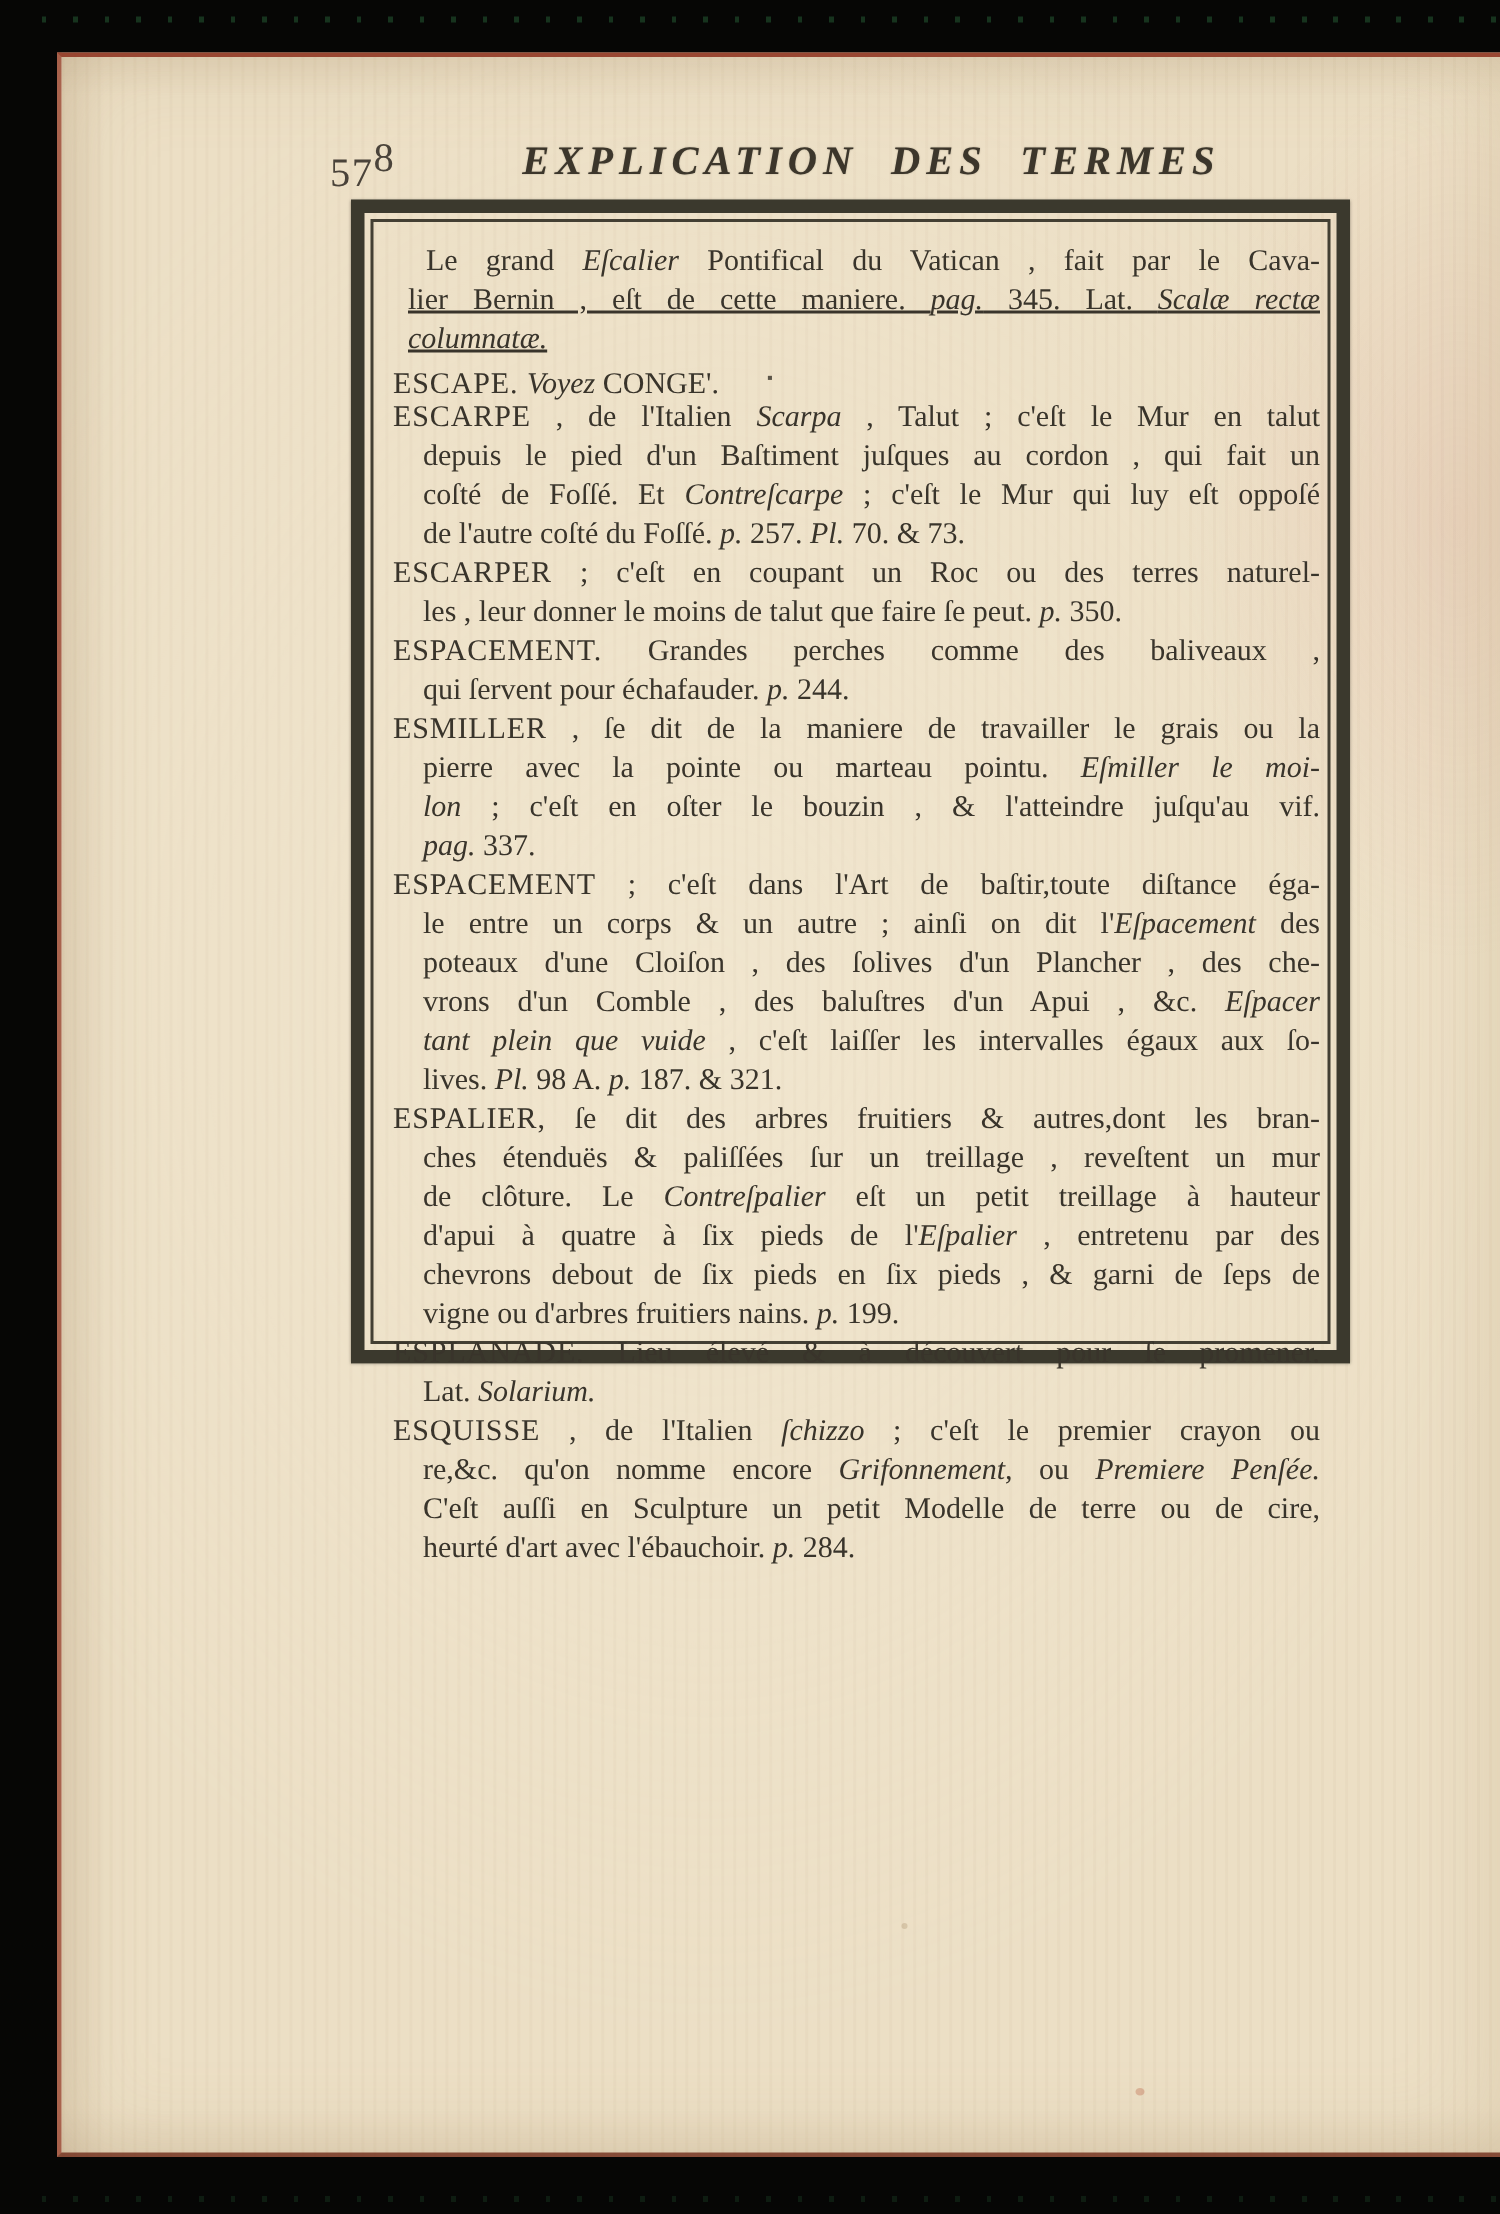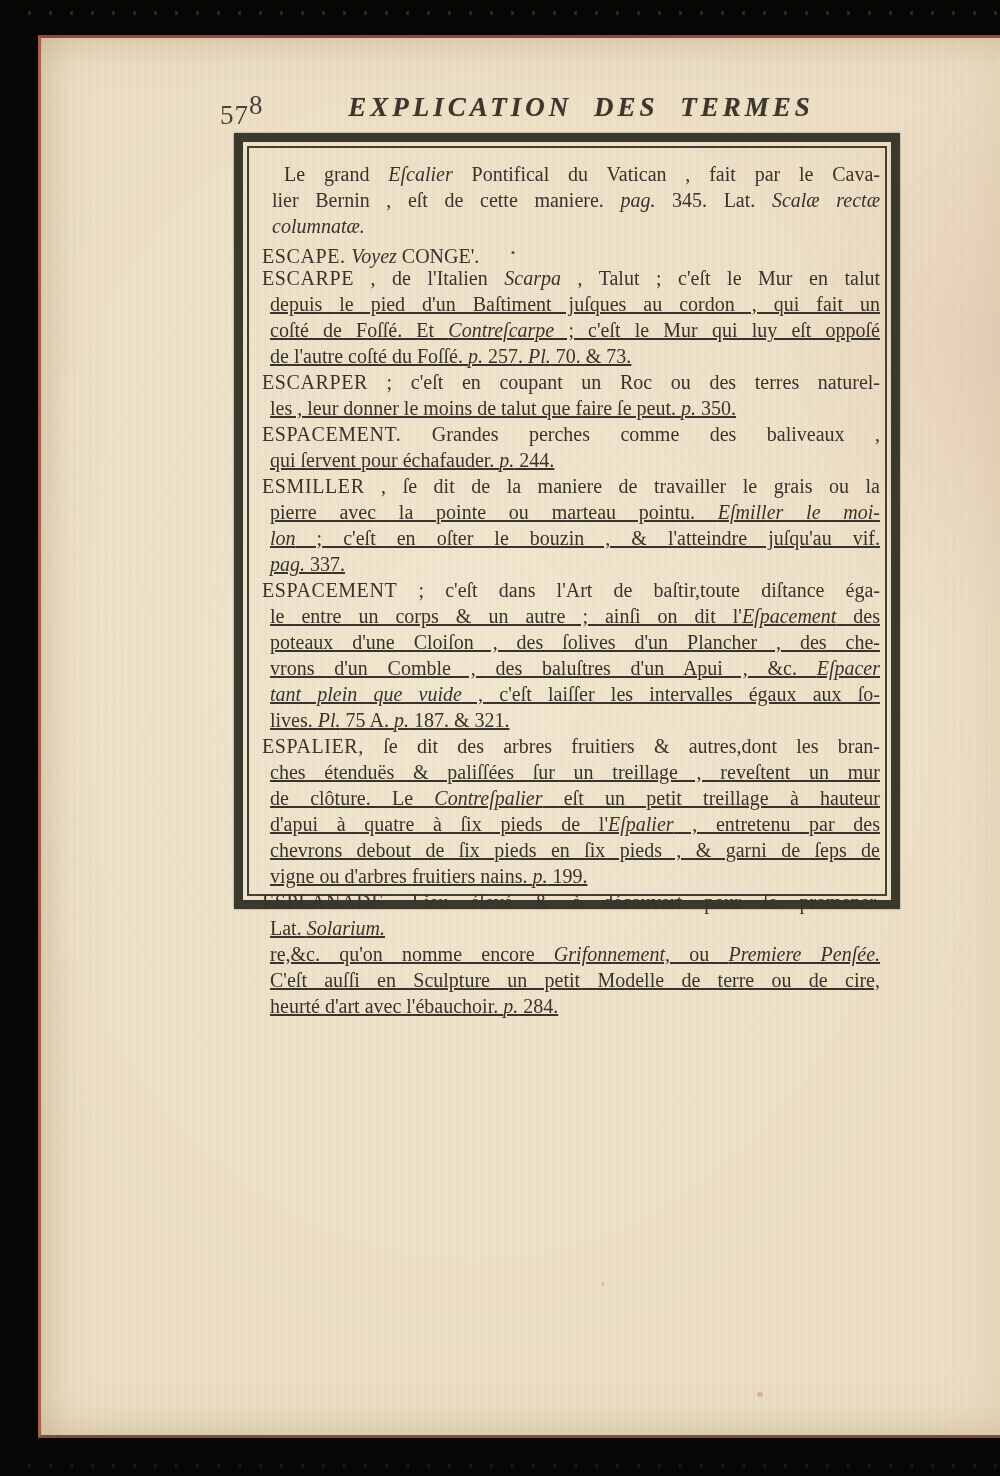--- a/index.html
+++ b/index.html
@@ -67,23 +67,23 @@
     position:absolute; inset:4px;
     border:2px solid #433f33;
   }
   .text-block {
     position:absolute; top:13px; left:13px; right:5px; bottom:0;
     font-size:20px; line-height:26px; color:#39342b;
   }
   .line { text-align:justify; text-align-last:justify; height:26px; overflow:visible; }
   .line.last { text-align-last:left; }
   .line.ind0 { margin-left:0; }
-  .line.ind1 { margin-left:8px;text-decoration:underline; }
+  .line.ind1 { margin-left:20px; }
   .line.ind2 { margin-left:22px; }
-  .line.ind3 { margin-left:10px; }
+  .line.ind3 { margin-left:10px;text-decoration:underline; }
   .si { font-style:italic; }
   .sh { letter-spacing:.6px; }
   .sf { font-size:11px; vertical-align:7px; margin-left:32px; opacity:.8; }
 </style>
 </head>
 <body>
 
 <div class="stitch top"></div>
 <div class="stitch bottom"></div>
 
@@ -114,27 +114,28 @@
         <div class="line ind1 last"><span class="sr">qui ſervent pour échafauder. </span><span class="si">p.</span><span class="sr"> 244.</span></div>
         <div class="line ind0"><span class="sh">ESMILLER</span><span class="sr"> , ſe dit de la maniere de travailler le grais ou la</span></div>
         <div class="line ind1"><span class="sr">pierre avec la pointe ou marteau pointu. </span><span class="si">Eſmiller le moi-</span></div>
         <div class="line ind1"><span class="si">lon</span><span class="sr"> ; c'eſt en oſter le bouzin , &amp; l'atteindre juſqu'au vif.</span></div>
         <div class="line ind1 last"><span class="si">pag.</span><span class="sr"> 337.</span></div>
         <div class="line ind0"><span class="sh">ESPACEMENT</span><span class="sr"> ; c'eſt dans l'Art de baſtir,toute diſtance éga-</span></div>
         <div class="line ind1"><span class="sr">le entre un corps &amp; un autre ; ainſi on dit l'</span><span class="si">Eſpacement</span><span class="sr"> des</span></div>
         <div class="line ind1"><span class="sr">poteaux d'une Cloiſon , des ſolives d'un Plancher , des che-</span></div>
         <div class="line ind1"><span class="sr">vrons d'un Comble , des baluſtres d'un Apui , &amp;c. </span><span class="si">Eſpacer</span></div>
         <div class="line ind1"><span class="si">tant plein que vuide</span><span class="sr"> , c'eſt laiſſer les intervalles égaux aux ſo-</span></div>
-        <div class="line ind1 last"><span class="sr">lives. </span><span class="si">Pl.</span><span class="sr"> 75 A. </span><span class="si">p.</span><span class="sr"> 187. &amp; 321.</span></div>
+        <div class="line ind1 last"><span class="sr">lives. </span><span class="si">Pl.</span><span class="sr"> 98 A. </span><span class="si">p.</span><span class="sr"> 187. &amp; 321.</span></div>
         <div class="line ind0"><span class="sh">ESPALIER,</span><span class="sr"> ſe dit des arbres fruitiers &amp; autres,dont les bran-</span></div>
         <div class="line ind1"><span class="sr">ches étenduës &amp; paliſſées ſur un treillage , reveſtent un mur</span></div>
         <div class="line ind1"><span class="sr">de clôture. Le </span><span class="si">Contreſpalier</span><span class="sr"> eſt un petit treillage à hauteur</span></div>
         <div class="line ind1"><span class="sr">d'apui à quatre à ſix pieds de l'</span><span class="si">Eſpalier</span><span class="sr"> , entretenu par des</span></div>
         <div class="line ind1"><span class="sr">chevrons debout de ſix pieds en ſix pieds , &amp; garni de ſeps de</span></div>
         <div class="line ind1 last"><span class="sr">vigne ou d'arbres fruitiers nains. </span><span class="si">p.</span><span class="sr"> 199.</span></div>
         <div class="line ind0"><span class="sh">ESPLANADE.</span><span class="sr"> Lieu élevé &amp; à découvert pour ſe promener.</span></div>
         <div class="line ind1 last"><span class="sr">Lat. </span><span class="si">Solarium.</span></div>
+        <div class="line ind0"><span class="sh">ESQUISSE</span><span class="sr"> , de l'Italien </span><span class="si">ſchizzo</span><span class="sr"> ; c'eſt le premier crayon ou</span></div>
         <div class="line ind1"><span class="sr">re,&amp;c. qu'on nomme encore </span><span class="si">Grifonnement,</span><span class="sr"> ou </span><span class="si">Premiere Penſée.</span></div>
         <div class="line ind1"><span class="sr">C'eſt auſſi en Sculpture un petit Modelle de terre ou de cire,</span></div>
         <div class="line ind1 last"><span class="sr">heurté d'art avec l'ébauchoir. </span><span class="si">p.</span><span class="sr"> 284.</span></div>
       </div>
   </div>
 </div>
 
 </body></html>

